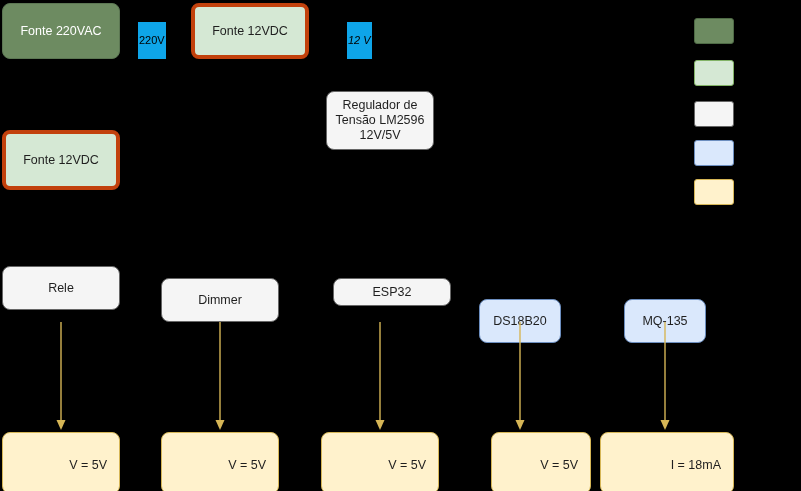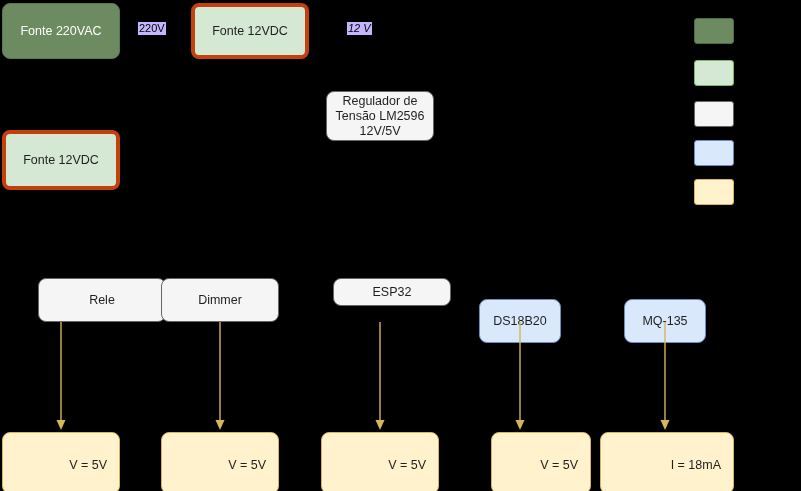--- a/index.html
+++ b/index.html
@@ -58,25 +58,25 @@
     border: 1px solid #d6b656;
     display: block;
     text-align: right;
     padding: 8px 12px 8px 8px;
     font-size: 12.5px;
     line-height: 16px;
   }
 
   .edge-label {
     position: absolute;
-    background: #c4b5fd;
+    background: #0ea5e9;
     color: #000000;
     font-size: 11px;
     line-height: 13px;
-    padding: 0 1px;
+    padding: 12px 1px;
     white-space: nowrap;
   }
 
   .swatch {
     position: absolute;
     box-sizing: border-box;
     border-radius: 3px;
     width: 40px;
     height: 26px;
   }
@@ -97,33 +97,33 @@
 <div id="canvas">
 
   <div class="node n-darkgreen" style="left:2px; top:3px; width:118px; height:56px;">Fonte 220VAC</div>
 
   <div class="edge-label" style="left:138px; top:22px;">220V</div>
 
   <div class="node n-lightgreen" style="left:191px; top:3px; width:118px; height:56px;">Fonte 12VDC</div>
 
   <div class="edge-label" style="left:347px; top:22px;font-style:italic;">12 V</div>
 
-  <div class="node n-white" style="left:326px; top:91px; width:108px; height:50px;">Regulador de
+  <div class="node n-white" style="left:326px; top:91px; width:108px; height:59px;">Regulador de
 Tensão LM2596
 12V/5V</div>
 
   <div class="node n-lightgreen" style="left:2px; top:130px; width:118px; height:60px;">Fonte 12VDC</div>
 
   <div class="swatch sw-darkgreen" style="left:694px; top:18px;"></div>
   <div class="swatch sw-lightgreen" style="left:694px; top:60px;"></div>
   <div class="swatch sw-white" style="left:694px; top:101px;"></div>
   <div class="swatch sw-blue" style="left:694px; top:140px;"></div>
   <div class="swatch sw-yellow" style="left:694px; top:179px;"></div>
 
-  <div class="node n-white" style="left:2px; top:278px; width:128px; height:44px;margin-left:36px;">Rele</div>
+  <div class="node n-white" style="left:2px; top:266px; width:118px; height:44px;">Rele</div>
   <svg class="arrow" style="left:55px; top:322px; height:110px;" viewBox="0 0 12 110">
     <line x1="6" y1="0" x2="6" y2="100" stroke="#d6b656" stroke-width="1.4"></line>
     <polygon points="6,108 1.5,98 10.5,98" fill="#d6b656"></polygon>
   </svg>
   <div class="node n-yellow metrics" style="left:2px; top:432px; width:118px; height:62px;">
     <div>V = 5V</div>
     <div>I = 60uA</div>
     
   </div>
 

